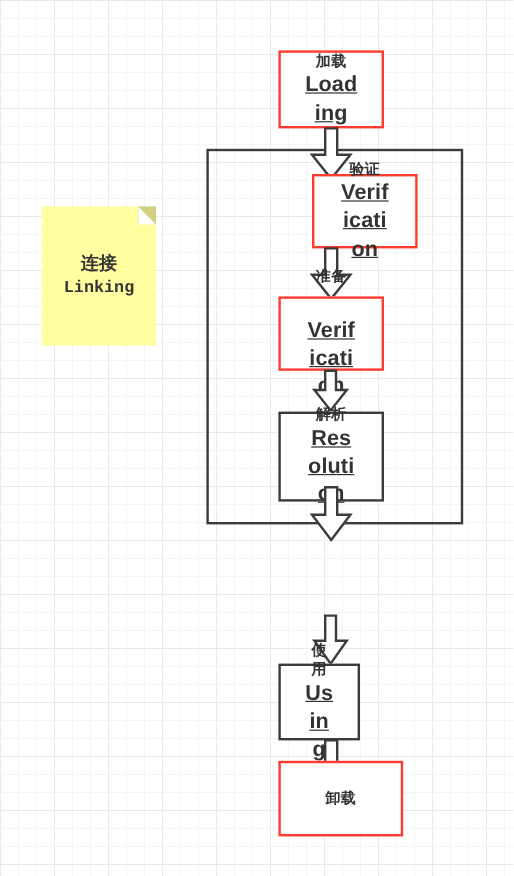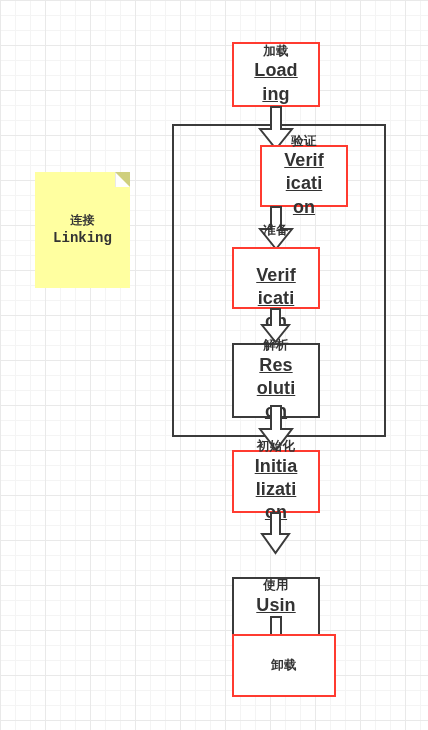--- a/index.html
+++ b/index.html
@@ -83,21 +83,21 @@
     box-sizing: border-box;
     background: #ffffa0;
     display: flex;
     flex-direction: column;
     align-items: center;
     justify-content: center;
     text-align: center;
     color: #333333;
     line-height: 1.35;
   }
-  .note .cn { font-size: 12px; font-weight: 700; letter-spacing: .3px; }
+  .note .cn { font-size: 15px; font-weight: 700; letter-spacing: .3px; }
   .note .en { font-size: 14px;  font-weight: 700; font-family: Liberation Mono, monospace; }
   .note-fold {
     position: absolute;
     top: 0;
     right: 0;
     width: 0;
     height: 0;
     border-left: 15px solid transparent;
     border-top: 15px solid #cfcf7e;
   }
@@ -167,32 +167,28 @@
     <span class="cn">解析</span>
     <span class="en">Resolution</span>
   </div>
 
   <div class="arrow" style="left:259px; top:406px; width:34px; height:45px;">
     <svg width="34" height="45" viewBox="0 0 34 45" aria-hidden="true">
       <polygon points="12,0 22,0 22,23 33,23 17,44 1,23 12,23" fill="#ffffff" stroke="#3b3b3b" stroke-width="2" stroke-linejoin="miter"></polygon>
     </svg>
   </div>
 
-  <div class="node red" style="left:232px; top:450px; width:88px; height:63px;">
-    <span class="cn">初始化</span>
-    <span class="en">Initialization</span>
-  </div>
 
   <div class="arrow" style="left:261px; top:513px; width:30px; height:41px;">
     <svg width="30" height="41" viewBox="0 0 30 41" aria-hidden="true">
       <polygon points="10,0 19,0 19,21 28,21 14.5,40 1,21 10,21" fill="#ffffff" stroke="#3b3b3b" stroke-width="2" stroke-linejoin="miter"></polygon>
     </svg>
   </div>
 
-  <div class="node dark" style="left:232px; top:553px; width:88px; height:64px;margin-top:24px;">
+  <div class="node dark" style="left:232px; top:553px; width:68px; height:64px;">
     <span class="cn">使用</span>
     <span class="en">Using</span>
   </div>
 
   <div class="arrow" style="left:259px; top:617px; width:34px; height:40px;">
     <svg width="34" height="40" viewBox="0 0 34 40" aria-hidden="true">
       <polygon points="12,0 22,0 22,19 33,19 17,39 1,19 12,19" fill="#ffffff" stroke="#3b3b3b" stroke-width="2" stroke-linejoin="miter"></polygon>
     </svg>
   </div>
 

